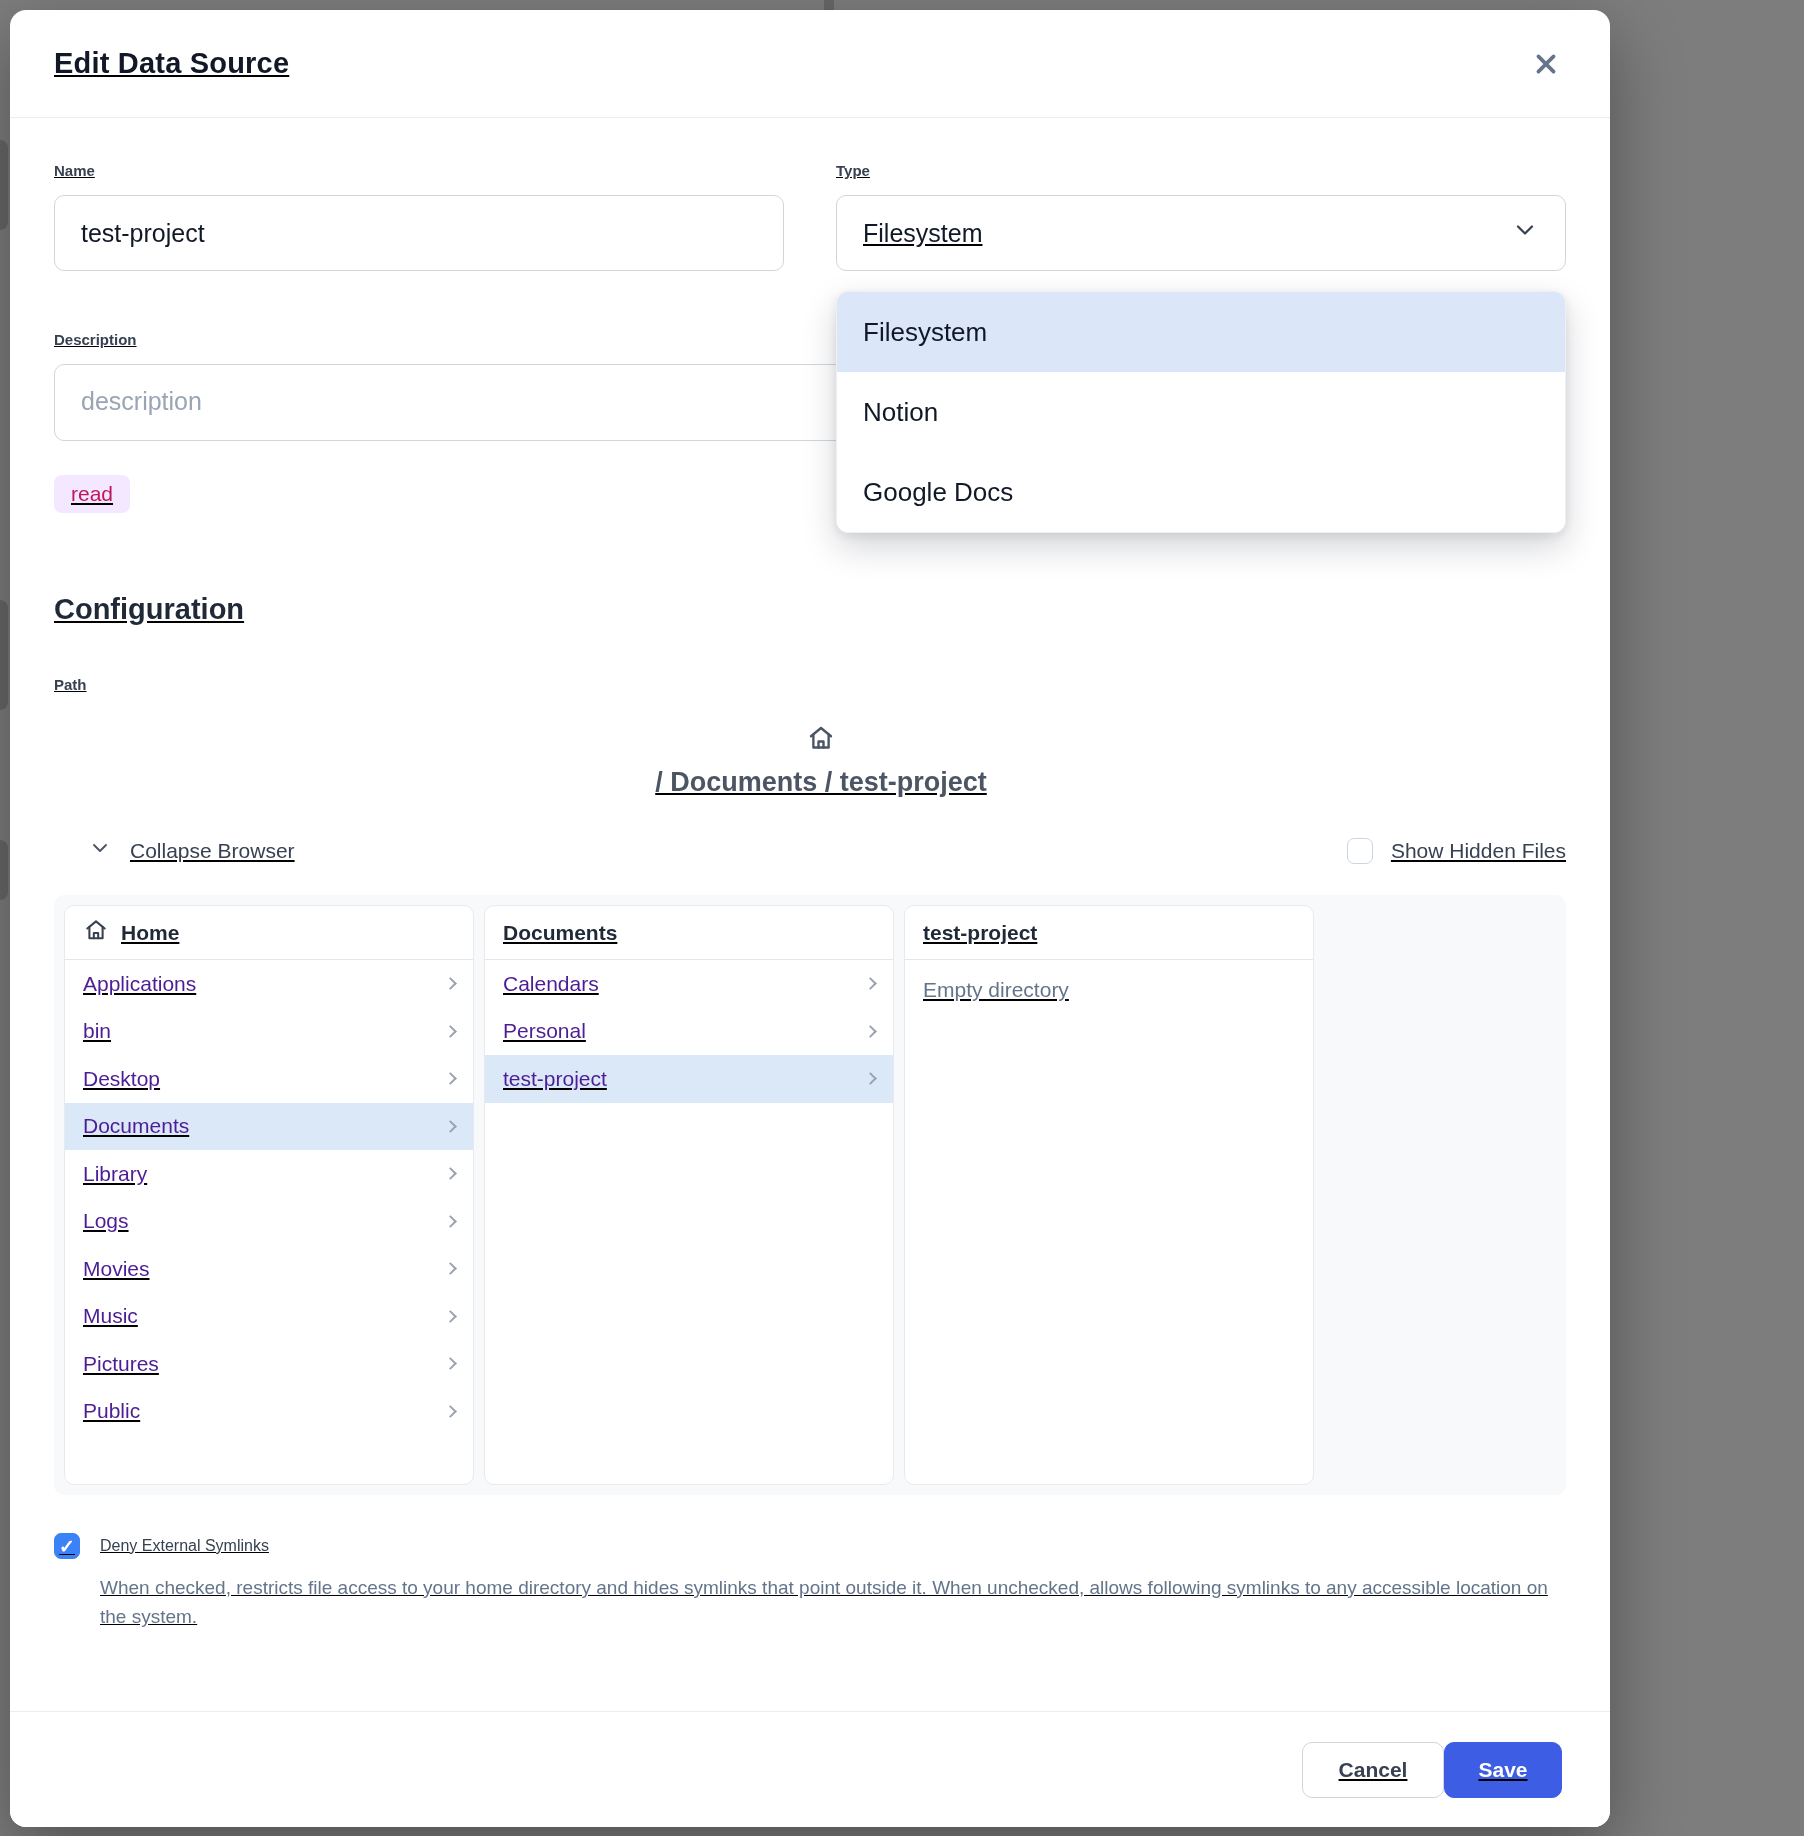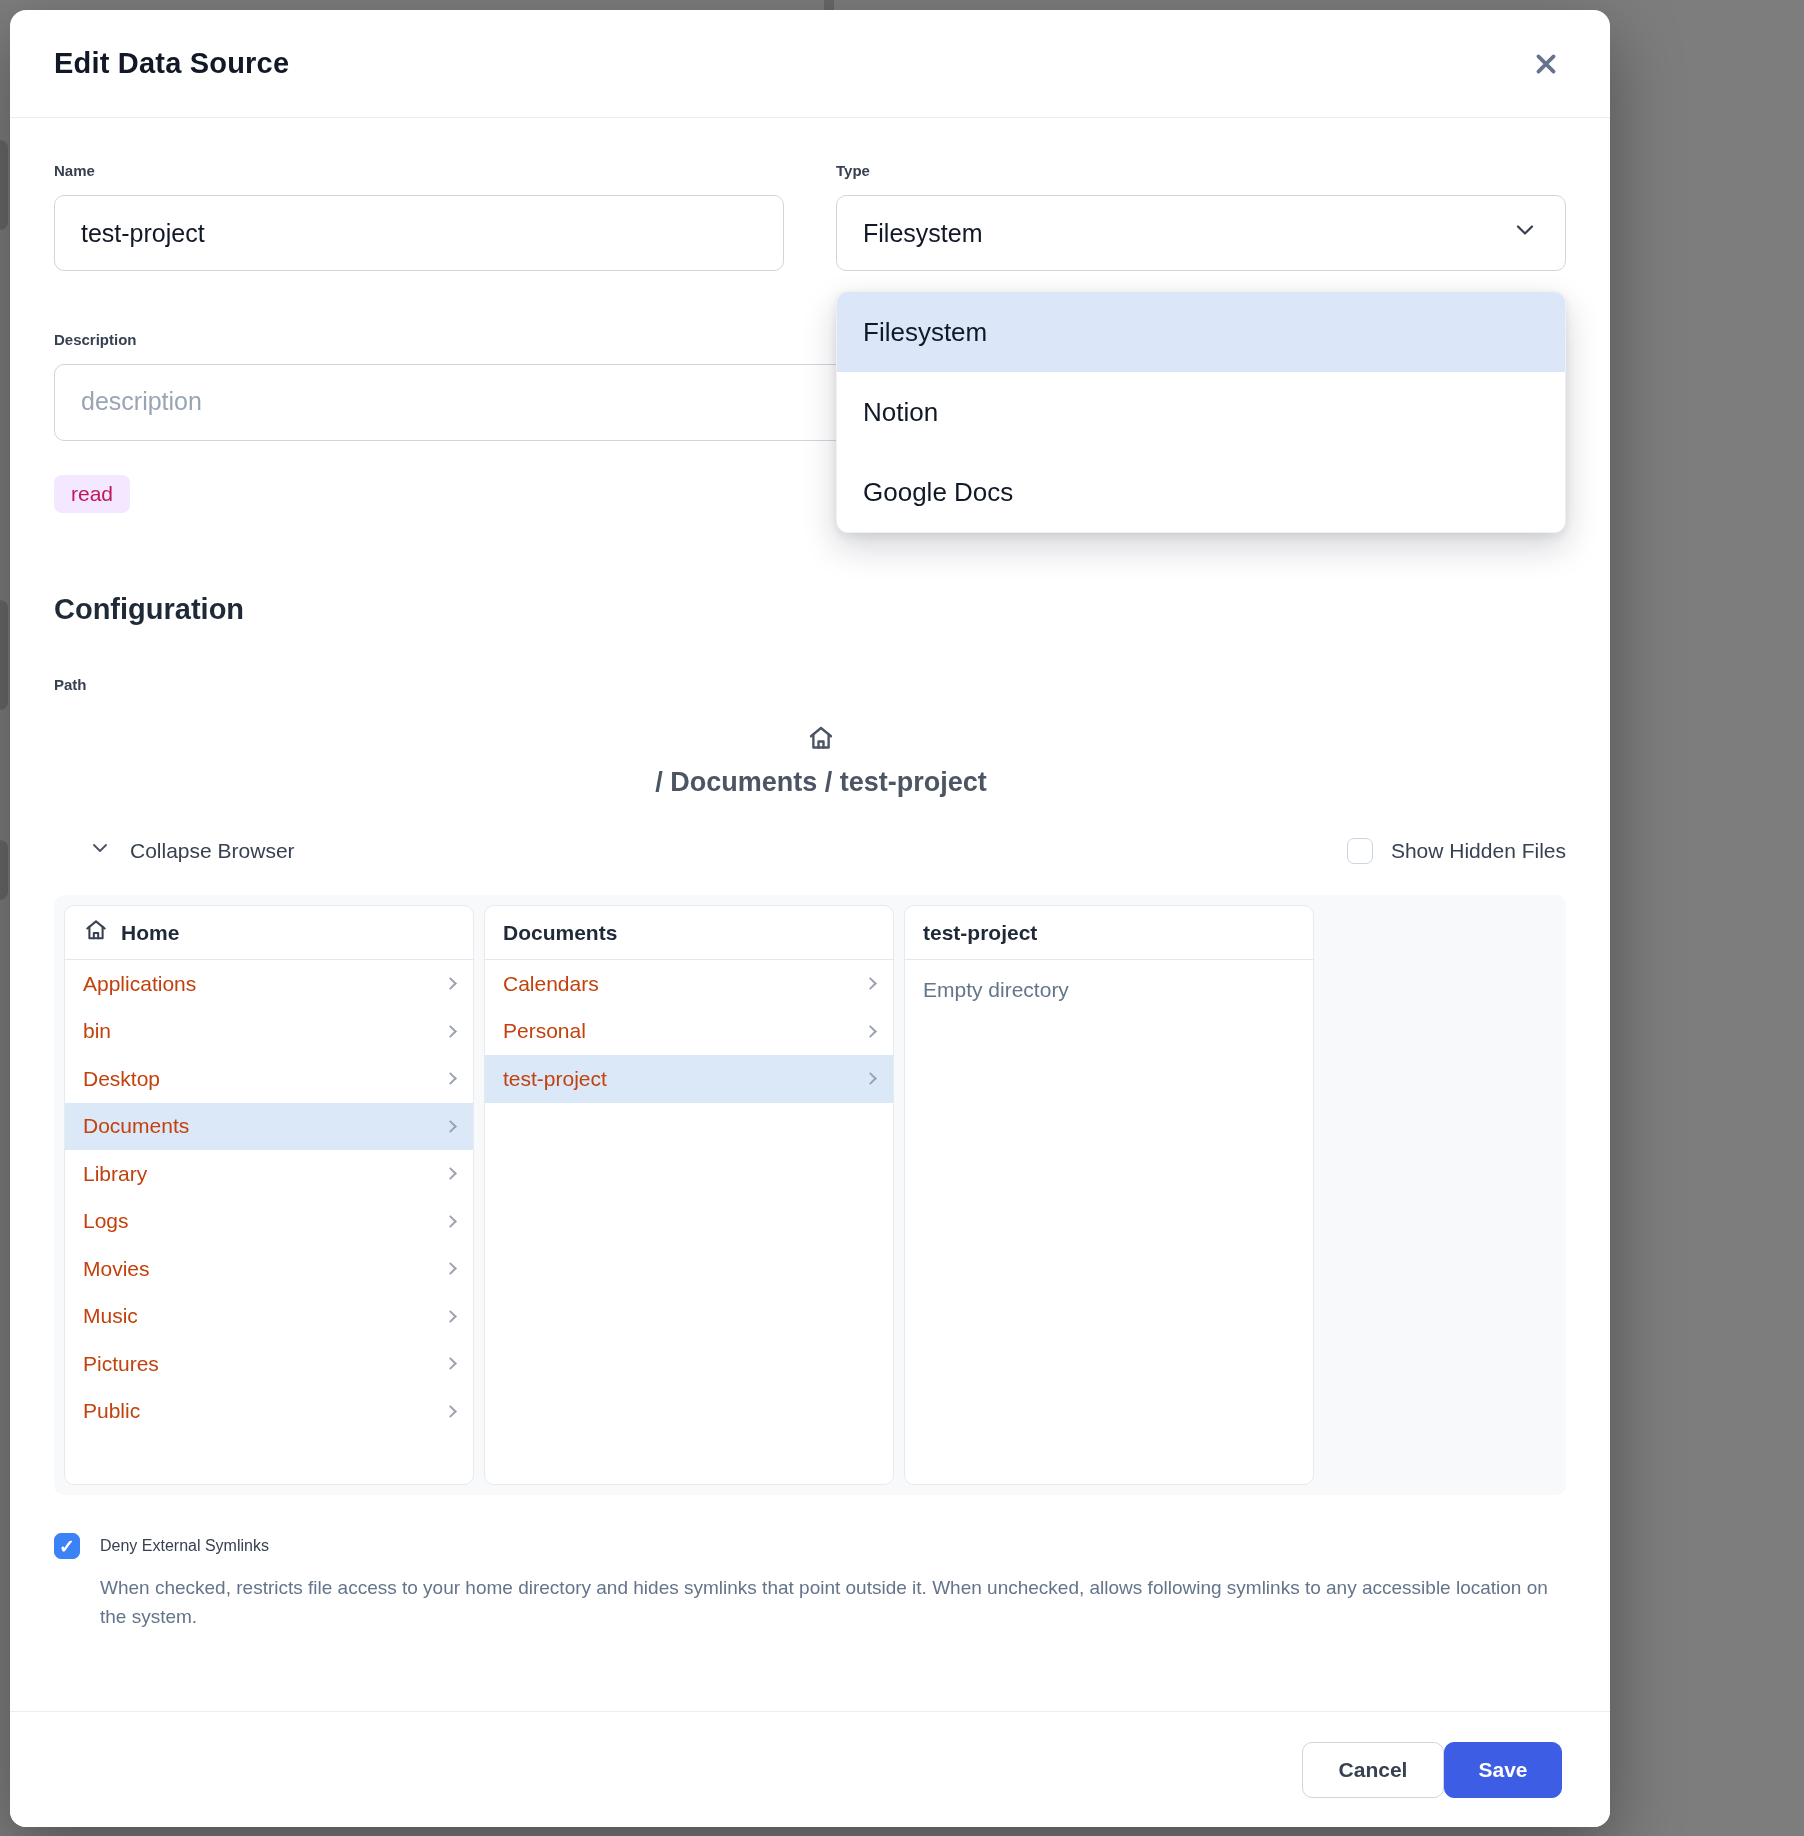--- a/index.html
+++ b/index.html
@@ -8,21 +8,21 @@
     font-family: "Liberation Sans", sans-serif;
     background:#7d7d7d;
     position:relative;
     overflow:hidden;
   }
   .backdrop-artifact { position:absolute; background:#585858; opacity:.55; }
   .modal {
     position:absolute; left:10px; top:10px; width:1600px; height:1817px;
     background:#ffffff; border-radius:16px;
     box-shadow:0 24px 70px rgba(0,0,0,.35);
-    display:flex; flex-direction:column; overflow:hidden;
+    display:flex; flex-direction:column; overflow:hidden;text-decoration:underline;
   }
   .modal-header {
     height:108px; flex:0 0 108px; display:flex; align-items:center;
     justify-content:space-between; padding:0 44px; border-bottom:1px solid #ecedf0;
   }
   .modal-title { font-size:29px; font-weight:700; color:#111827; letter-spacing:.2px; }
   .close-btn { width:40px; height:40px; display:flex; align-items:center; justify-content:center;
     cursor:pointer; color:#64748b; }
   .modal-body { flex:1 1 auto; padding:0 44px; position:relative; }
   .field-label { font-size:15px; font-weight:600; color:#374151; }
@@ -64,21 +64,21 @@
     justify-content:center; color:#fff; font-size:19px; font-weight:700; }
   .toggle-label { font-size:21px; color:#374151; }
   .browser { margin-top:30px; height:600px; background:#f8f9fb; border-radius:10px; padding:10px;
     display:flex; gap:10px; }
   .browser-col { width:410px; flex:0 0 410px; height:580px; background:#fff;
     border:1px solid #e8eaef; border-radius:10px; overflow:hidden; display:flex; flex-direction:column; }
   .col-header { height:54px; flex:0 0 54px; display:flex; align-items:center; gap:12px;
     padding:0 18px; border-bottom:1px solid #e5e7eb; font-size:21px; font-weight:600; color:#1f2937; }
   .col-items { flex:1; overflow:hidden; }
   .dir-item { height:47.5px; display:flex; align-items:center; justify-content:space-between;
-    padding:0 18px; font-size:21px; color:#c2410c; cursor:pointer; }
+    padding:0 18px; font-size:21px; color:#4c1d95; cursor:pointer; }
   .dir-item.selected { background:#dbe8f8; }
   .chev-right { width:9px; height:9px; border-right:2px solid #9ca3af; border-bottom:2px solid #9ca3af;
     transform:rotate(-45deg); flex:0 0 auto; }
   .empty-text { padding:18px; font-size:21px; color:#64748b; }
   .deny-row { margin-top:38px; display:flex; align-items:center; gap:20px; }
   .deny-label { font-size:16px; color:#374151; }
   .help-text { margin-top:14px; padding-left:46px; max-width:1640px;
     font-size:19px; line-height:1.55; color:#64748b; }
   .modal-footer { flex:0 0 116px; border-top:1px solid #ecedf0; display:flex; align-items:center;
     justify-content:flex-end; padding:0 48px; background:#fff; }

